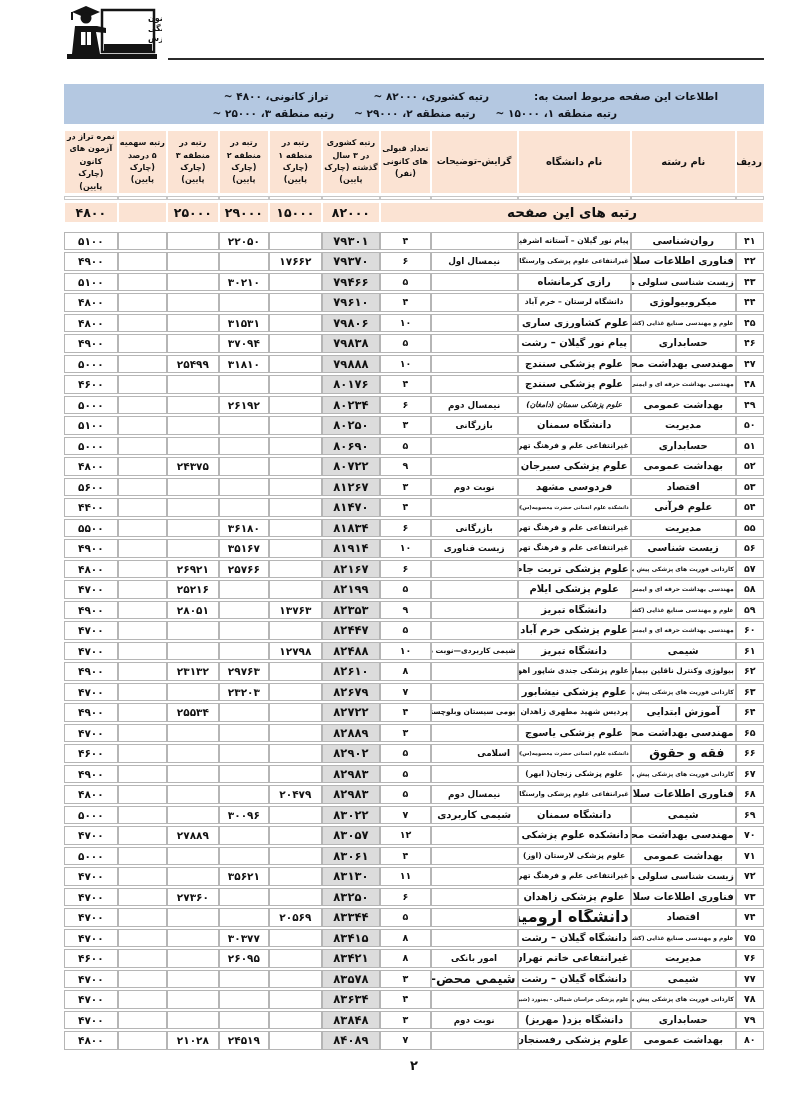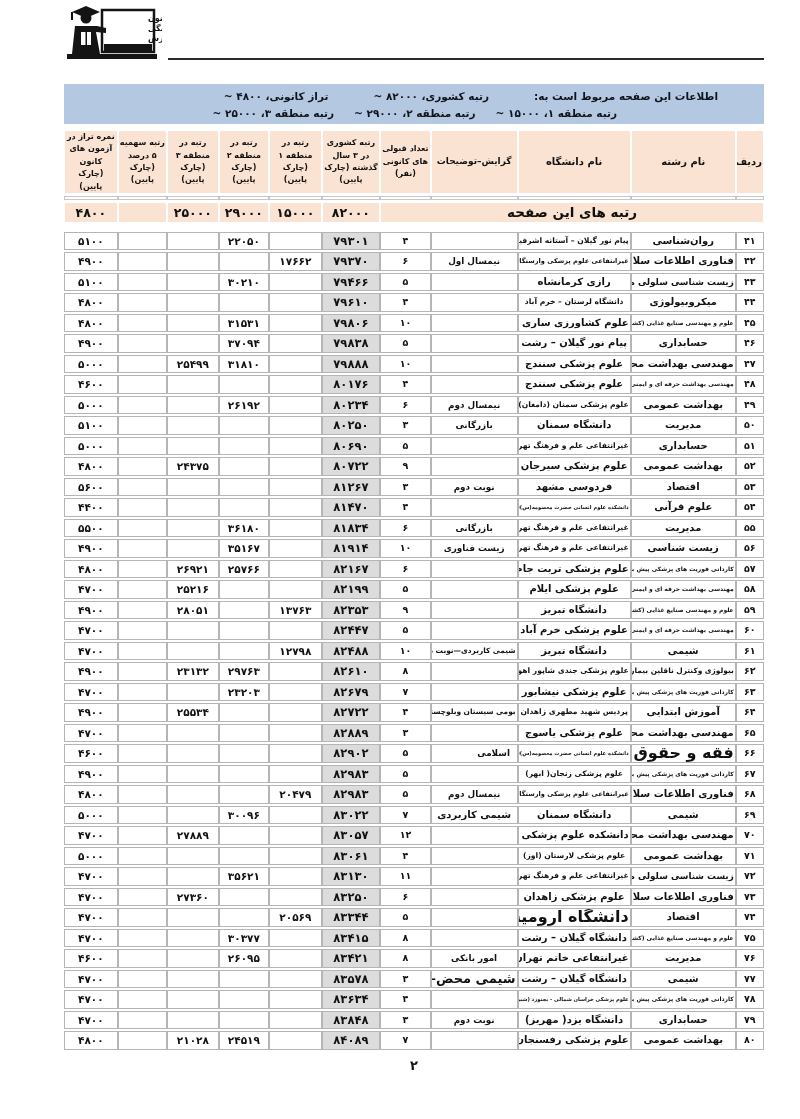--- a/index.html
+++ b/index.html
@@ -238,21 +238,21 @@
           <td class="c-nat">۸۰۱۷۶</td>
           <td class="c-r"></td>
           <td class="c-r"></td>
           <td class="c-r"></td>
           <td class="c-r"></td>
           <td class="c-taraz">۴۶۰۰</td>
         </tr>
         <tr>
           <td class="c-num">۴۹</td>
           <td class="c-field" style="font-size: 10px;">بهداشت عمومی</td>
-          <td class="c-uni" style="font-size: 7.6px;">علوم پزشکی سمنان (دامغان)</td>
+          <td class="c-uni" style="font-size: 7.6px; font-style: italic;">علوم پزشکی سمنان (دامغان)</td>
           <td class="c-note" style="font-size: 8.8px;">نیمسال دوم</td>
           <td class="c-count">۶</td>
           <td class="c-nat">۸۰۲۳۴</td>
           <td class="c-r"></td>
           <td class="c-r">۲۶۱۹۲</td>
           <td class="c-r"></td>
           <td class="c-r"></td>
           <td class="c-taraz">۵۰۰۰</td>
         </tr>
         <tr>
@@ -458,21 +458,21 @@
           <td class="c-count">۳</td>
           <td class="c-nat">۸۲۸۸۹</td>
           <td class="c-r"></td>
           <td class="c-r"></td>
           <td class="c-r"></td>
           <td class="c-r"></td>
           <td class="c-taraz">۴۷۰۰</td>
         </tr>
         <tr>
           <td class="c-num">۶۶</td>
-          <td class="c-field" style="font-size: 16px; padding-left: 8px;">فقه و حقوق</td>
+          <td class="c-field" style="font-size: 12px; padding-left: 8px;">فقه و حقوق</td>
           <td class="c-uni" style="font-size: 5.2px;">دانشکده علوم انسانی حضرت معصومه(س)(ویژه خواهران)</td>
           <td class="c-note" style="font-size: 8.8px; padding-left: 40px;">اسلامی</td>
           <td class="c-count">۵</td>
           <td class="c-nat">۸۲۹۰۲</td>
           <td class="c-r"></td>
           <td class="c-r"></td>
           <td class="c-r"></td>
           <td class="c-r"></td>
           <td class="c-taraz">۴۶۰۰</td>
         </tr>

